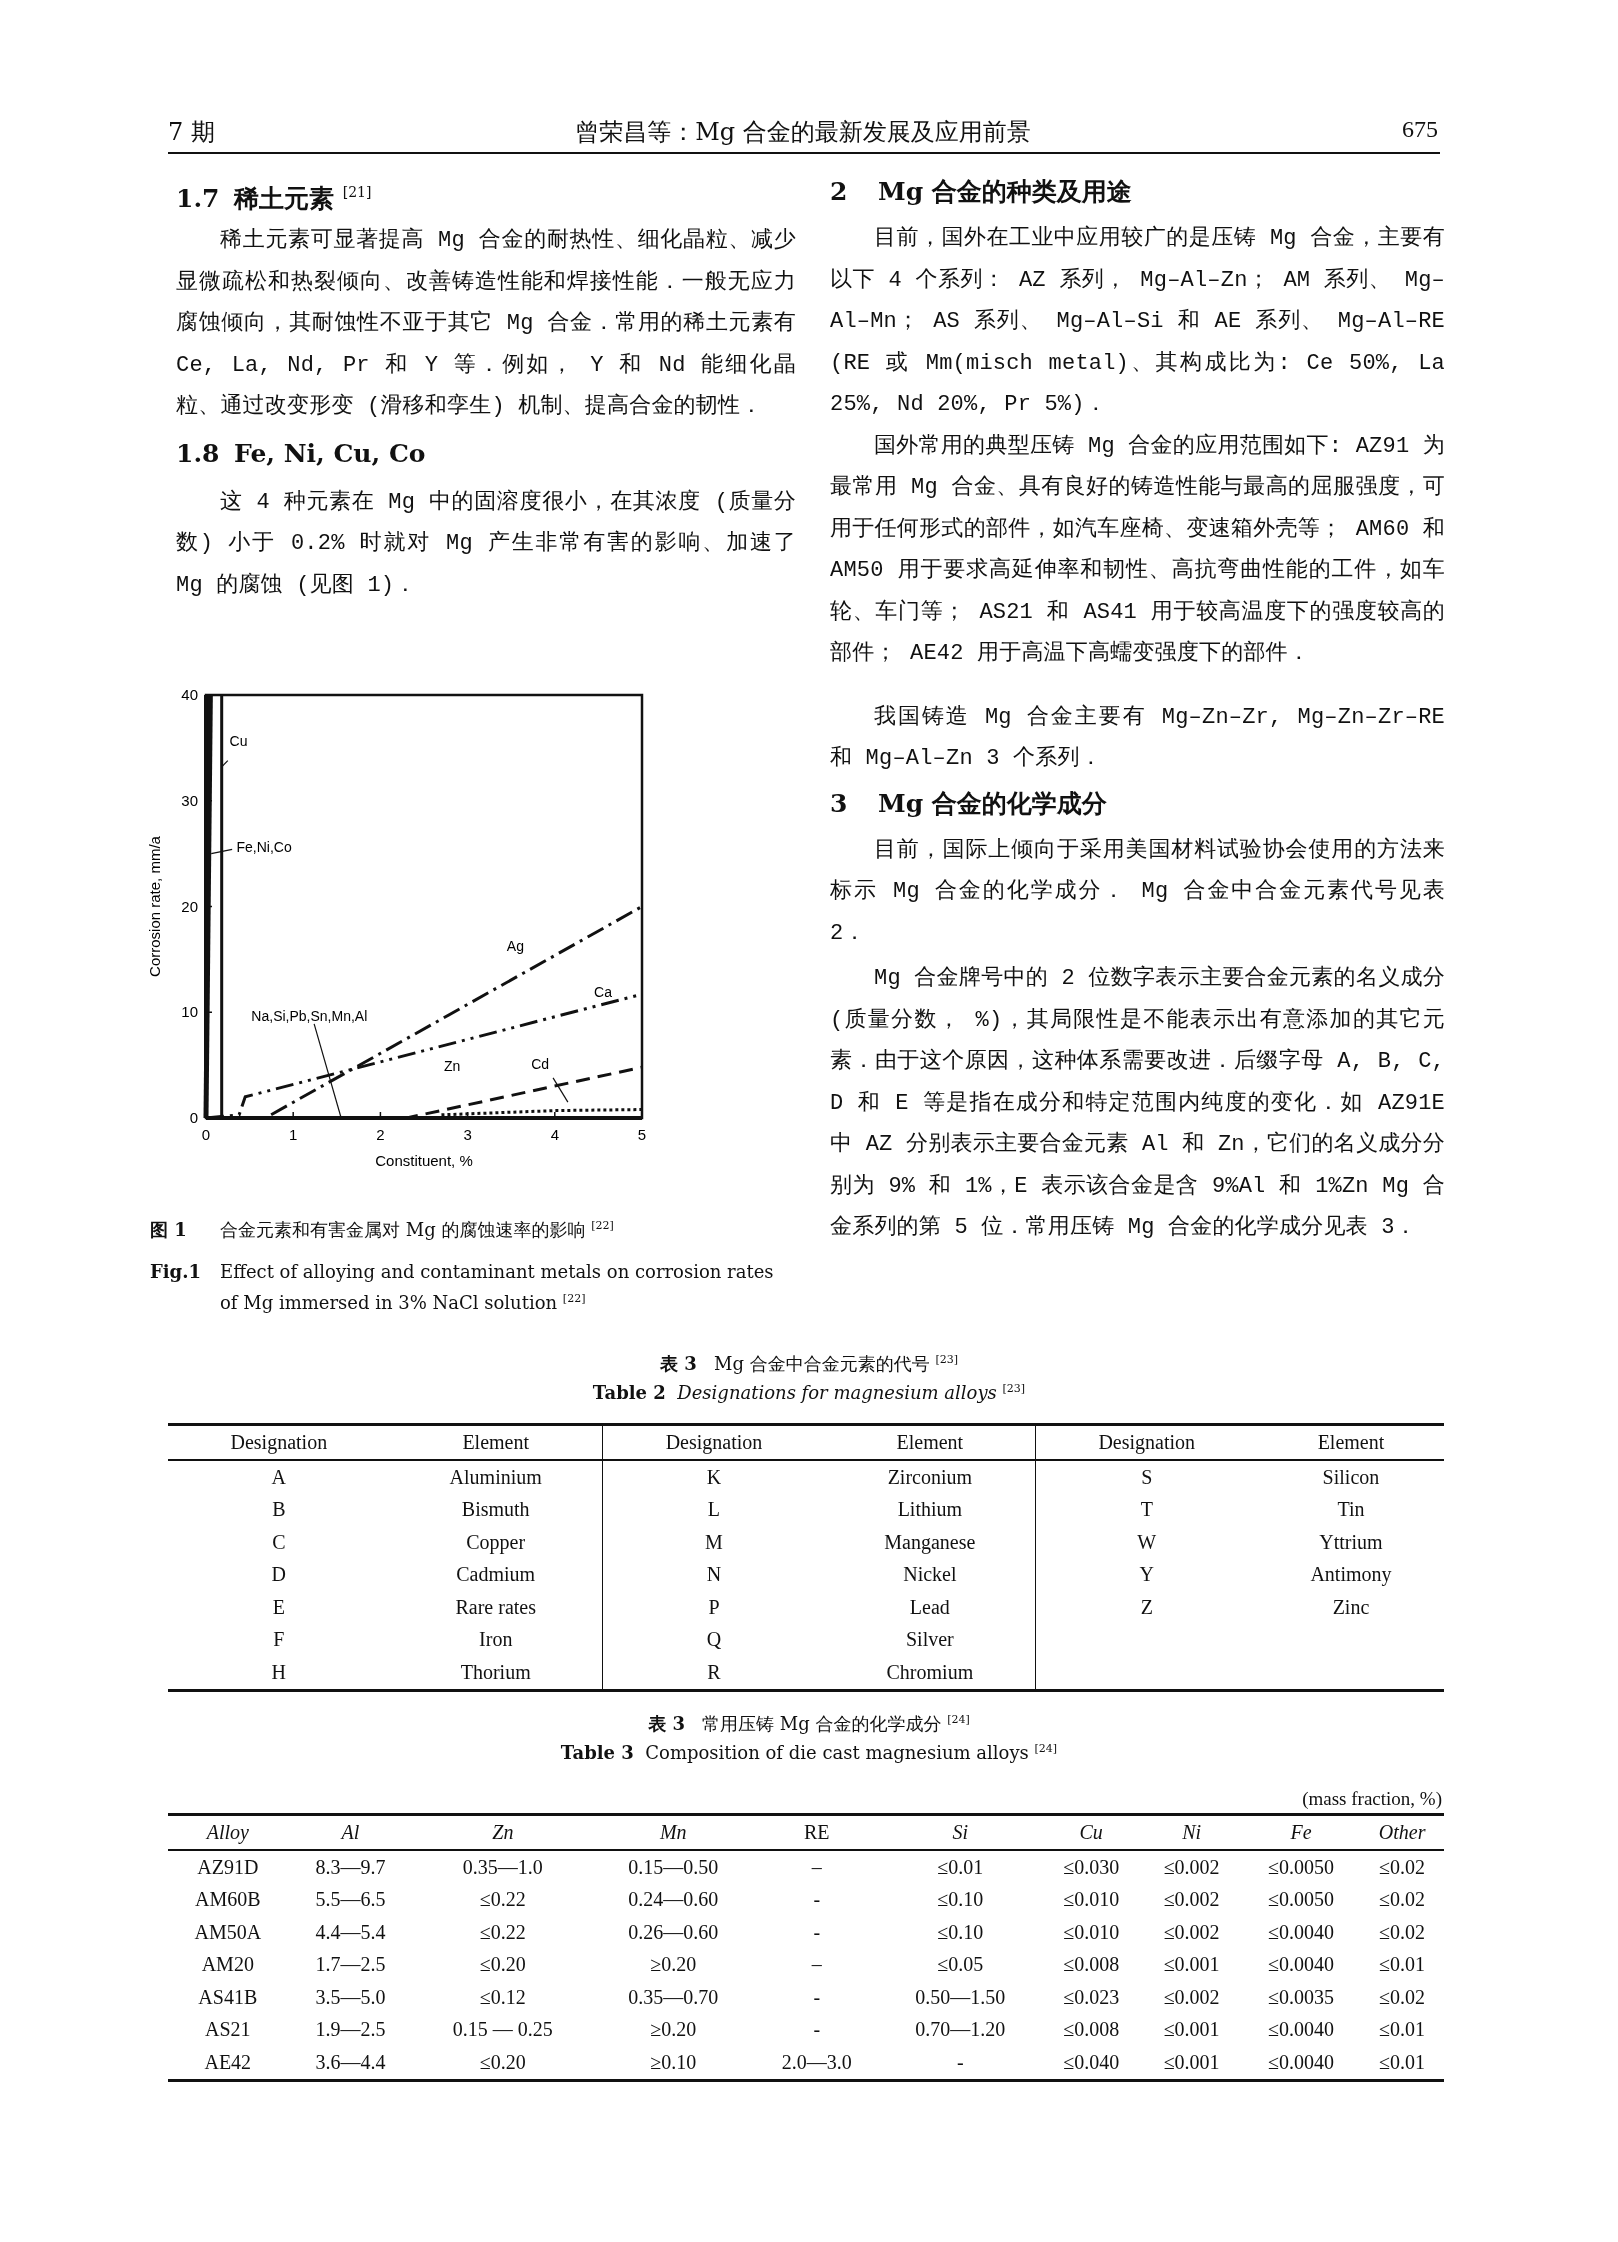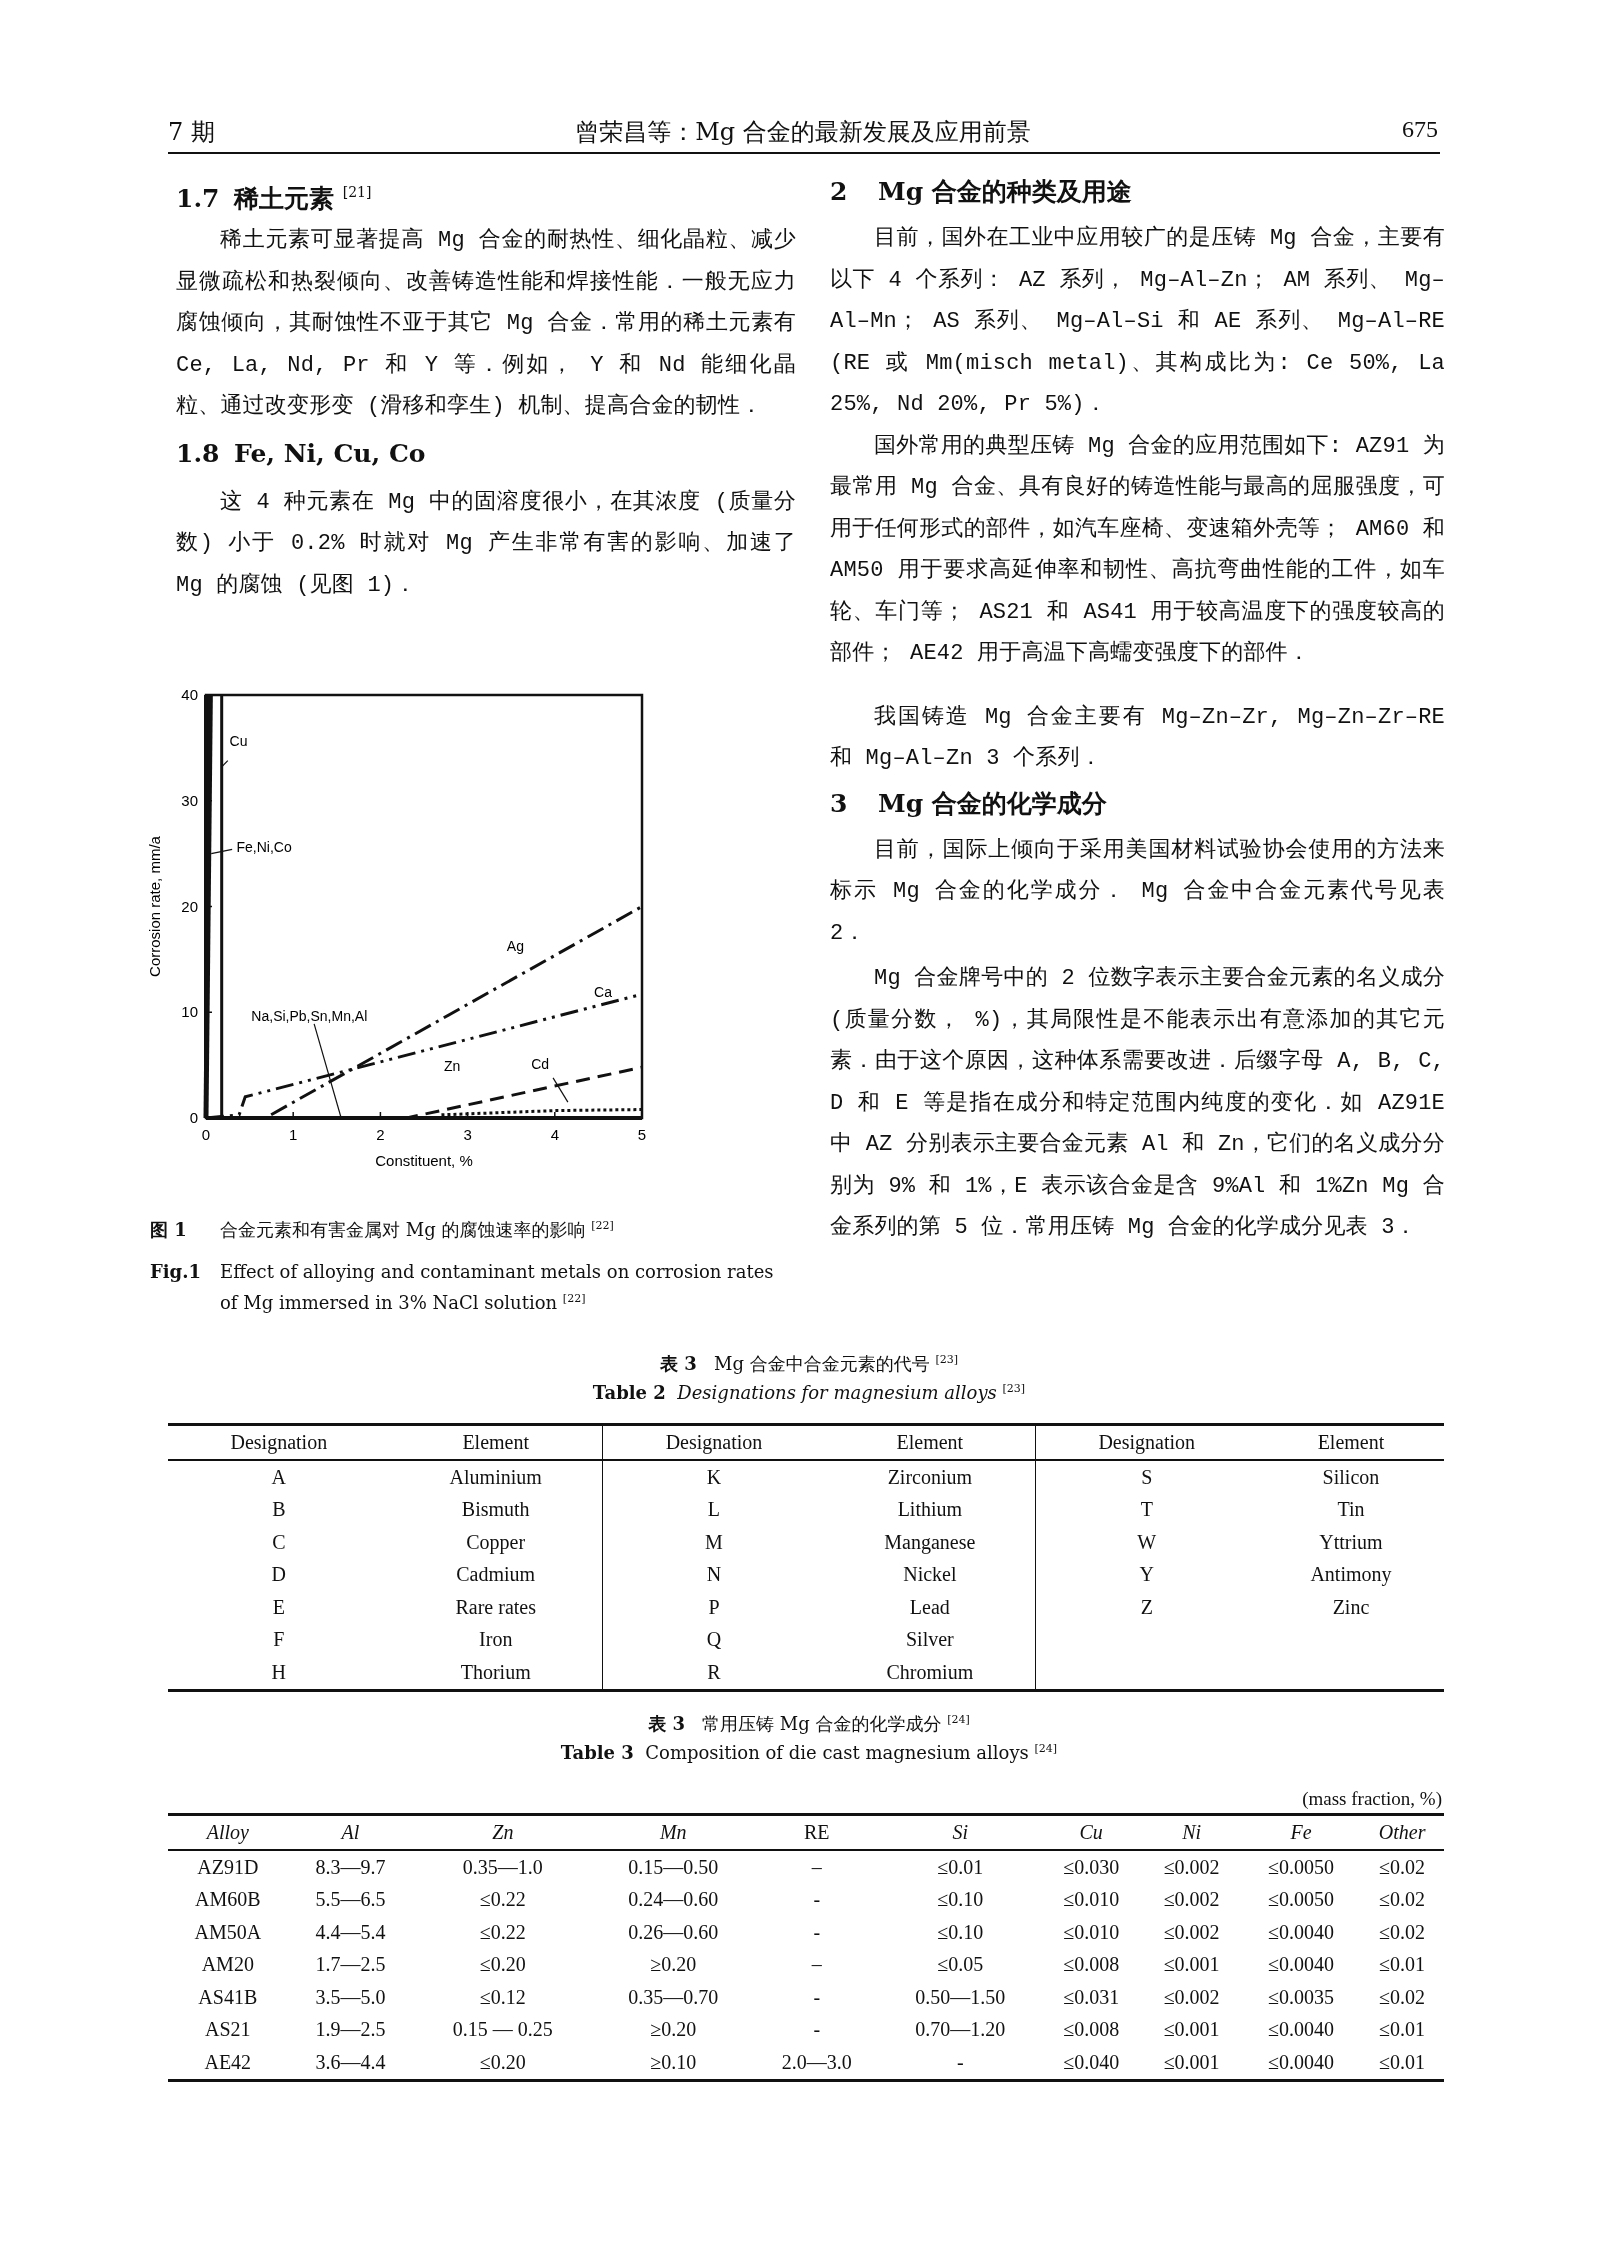--- a/index.html
+++ b/index.html
@@ -308,21 +308,21 @@
           <td>≤0.0040</td>
           <td>≤0.01</td>
         </tr>
         <tr>
           <td>AS41B</td>
           <td>3.5—5.0</td>
           <td>≤0.12</td>
           <td>0.35—0.70</td>
           <td>-</td>
           <td>0.50—1.50</td>
-          <td>≤0.031</td>
+          <td>≤0.023</td>
           <td>≤0.002</td>
           <td>≤0.0035</td>
           <td>≤0.02</td>
         </tr>
         <tr>
           <td>AS21</td>
           <td>1.9—2.5</td>
           <td>0.15 — 0.25</td>
           <td>≥0.20</td>
           <td>-</td>

